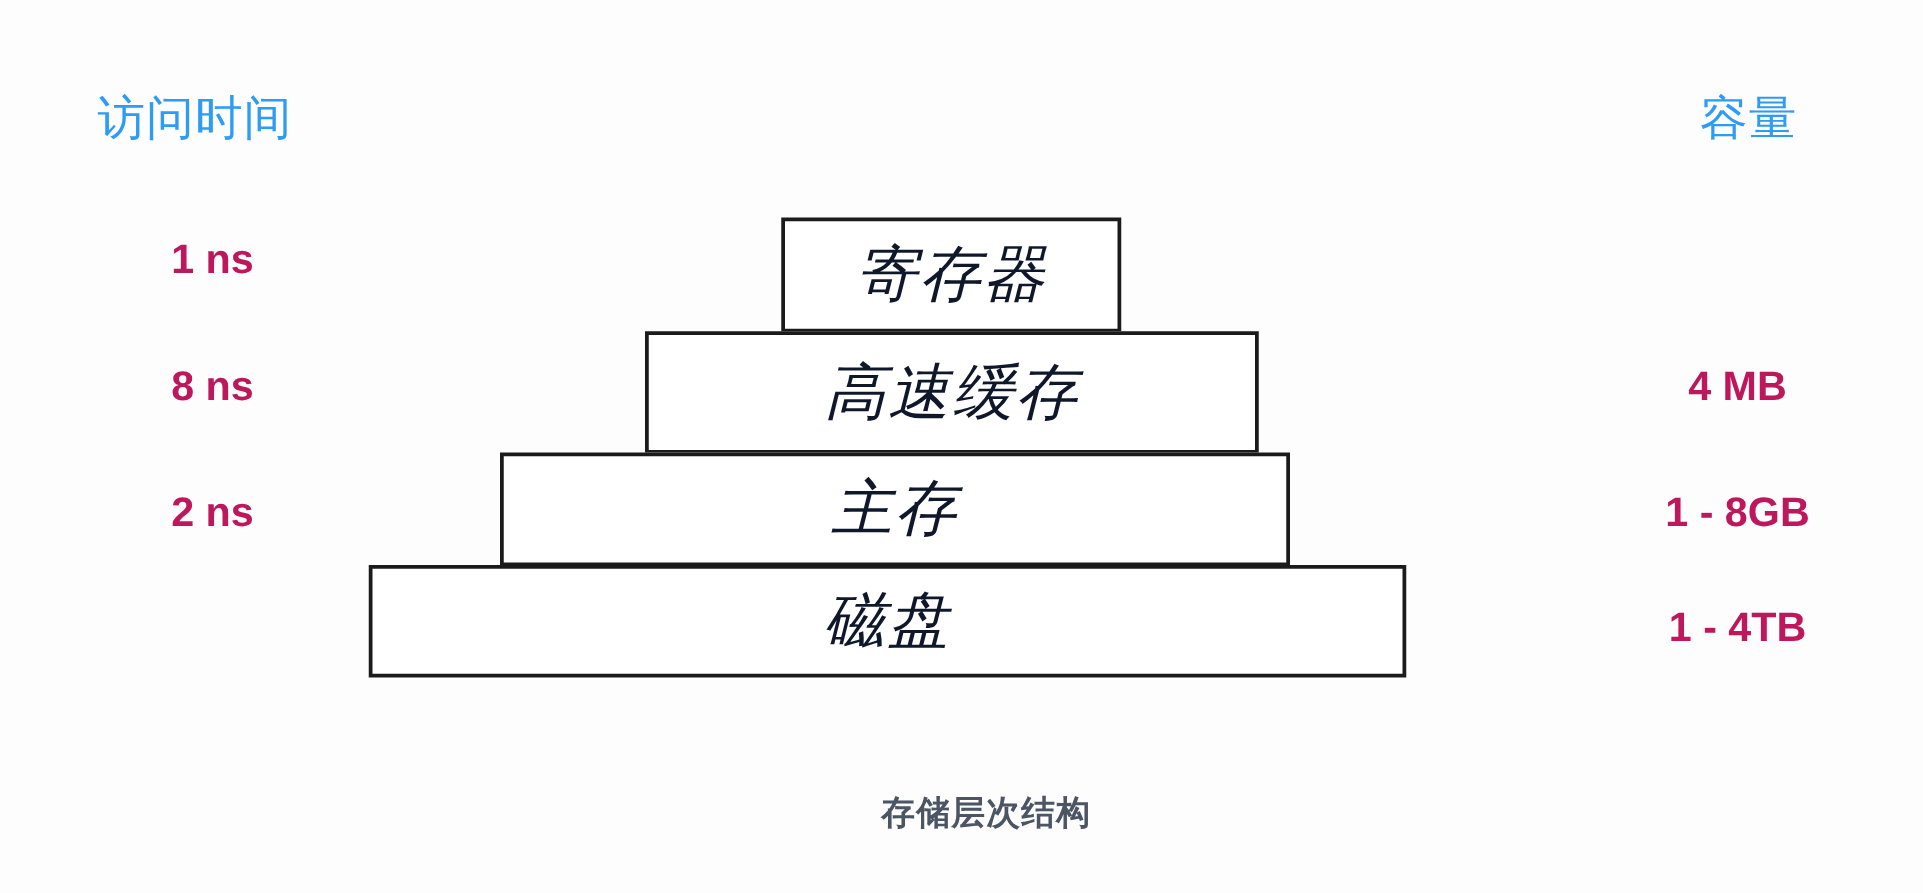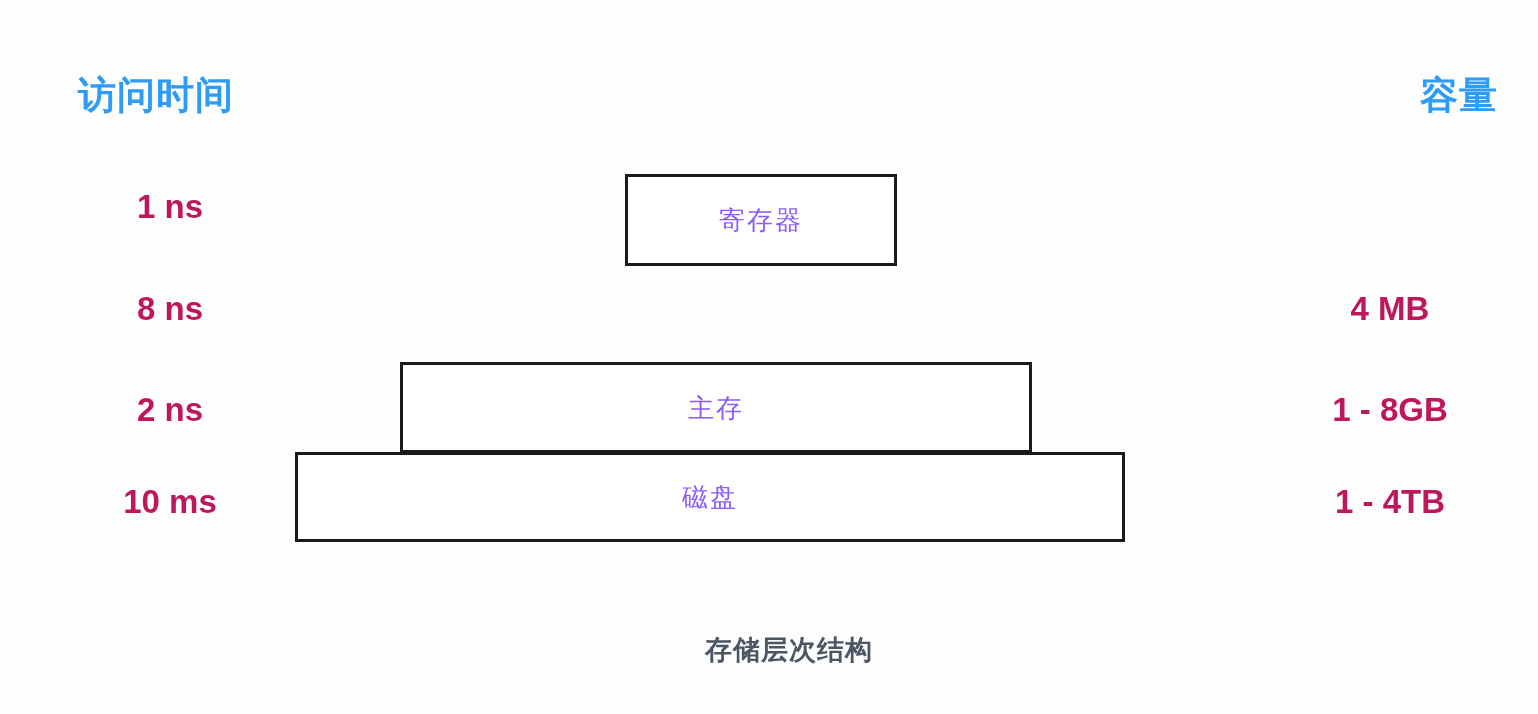--- a/index.html
+++ b/index.html
@@ -20,32 +20,32 @@
     position: relative;
     width: 1538px;
     height: 714px;
     background: #fdfdfd;
   }
 
   
   .col-header {
     position: absolute;
     font-size: 38px;
-    font-weight: 700;
+    font-weight: 400;
     color: #2e9bf5;
     letter-spacing: 1px;
     white-space: nowrap;
     line-height: 1;
   }
   #header-access-time {
     left: 78px;
     top: 76px;
   }
   #header-capacity {
-    left: 1420px;
+    left: 1360px;
     top: 76px;
   }
 
   
   .side-col {
     position: absolute;
     top: 160px;
     width: 260px;
     height: 390px;
   }
@@ -78,26 +78,27 @@
   .tier {
     position: absolute;
     box-sizing: border-box;
     background: #ffffff;
     border: 3px solid #1b1b1b;
     display: flex;
     align-items: center;
     justify-content: center;
   }
   .tier-label {
-    font-size: 26px;
+    font-size: 49px;
     font-weight: 500;
-    color: #8b5cf6;
+    color: #0f172a;
     letter-spacing: 2px;
     line-height: 1;
     white-space: nowrap;
+    font-style: italic;
   }
   #tier-register {
     left: 625px;  top: 174px;  width: 272px; height: 92px;
   }
   #tier-cache {
     left: 516px;  top: 265px;  width: 491px; height: 98px;
   }
   #tier-main-memory {
     left: 400px;  top: 362px;  width: 632px; height: 91px;
   }
@@ -126,32 +127,34 @@
 <div id="canvas">
 
   <div class="col-header" id="header-access-time">访问时间</div>
 
   <div class="col-header" id="header-capacity">容量</div>
 
   <div class="side-col" id="left-col">
     <div class="side-label r0">1 ns</div>
     <div class="side-label r1">8 ns</div>
     <div class="side-label r2">2 ns</div>
-    <div class="side-label r3">10 ms</div>
   </div>
 
   <div class="side-col" id="right-col">
     <div class="side-label r1">4 MB</div>
     <div class="side-label r2">1 - 8GB</div>
     <div class="side-label r3">1 - 4TB</div>
   </div>
 
   <div id="pyramid">
     <div class="tier" id="tier-register">
       <span class="tier-label">寄存器</span>
+    </div>
+    <div class="tier" id="tier-cache">
+      <span class="tier-label">高速缓存</span>
     </div>
     <div class="tier" id="tier-main-memory">
       <span class="tier-label">主存</span>
     </div>
     <div class="tier" id="tier-disk">
       <span class="tier-label">磁盘</span>
     </div>
   </div>
 
   <div id="caption">存储层次结构</div>

